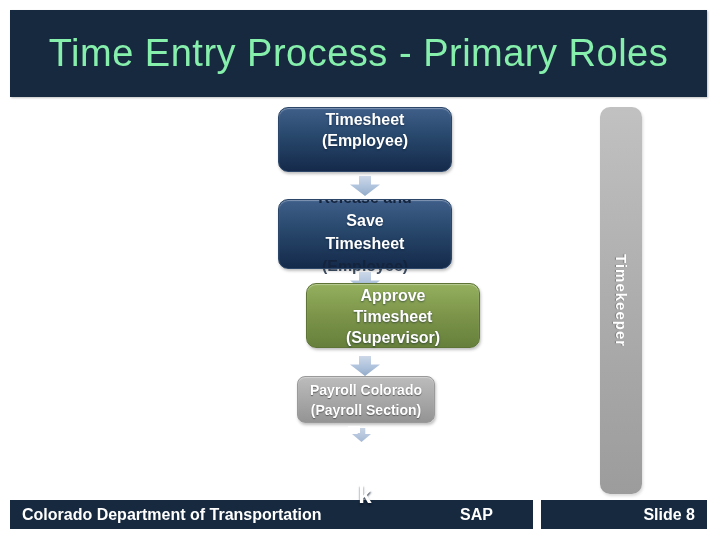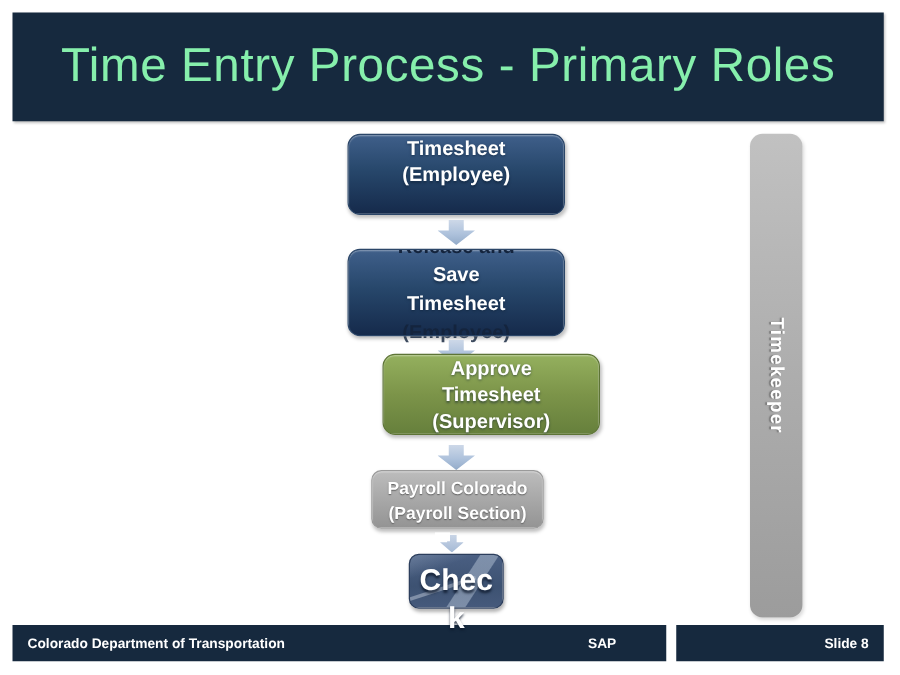--- a/index.html
+++ b/index.html
@@ -122,21 +122,21 @@
     writing-mode: vertical-rl;
     color: #ffffff; font-weight: bold; font-size: 15px; letter-spacing: 1px;
     text-shadow: 0 1px 1px rgba(100,100,100,.7);
   }
 
   
   .footer-bar {
     position: absolute; top: 500px; height: 29px;
     background: #16293E; color: #ffffff;
     display: flex; align-items: center;
-    font-size: 11px; font-weight: bold;
+    font-size: 16px; font-weight: bold;
     z-index: 4;
   }
   .footer-main { left: 10px; width: 523px; padding: 0 40px 0 12px; justify-content: space-between; }
   .footer-page { left: 541px; width: 166px; padding: 0 12px; justify-content: flex-end; }
 </style>
 </head>
 <body>
 
 <div class="slide">
 
@@ -172,24 +172,20 @@
   <div class="arrow arrow3"></div>
 
   <div class="flow-box grayb box4">
     <div>Payroll Colorado</div>
     <div>(Payroll Section)</div>
   </div>
 
   <div class="arrow-sm"></div>
   <div class="arrow-sm-mask"></div>
 
-  <div class="check-box">
-    <div class="check-streak"></div>
-    <div class="check-line1">Chec</div>
-  </div>
   <div class="check-line2">k</div>
 
   <div class="timekeeper-bar">
     <span class="vert">Timekeeper</span>
   </div>
 
   <div class="footer-bar footer-main">
     <span>Colorado Department of Transportation</span>
     <span>SAP</span>
   </div>

